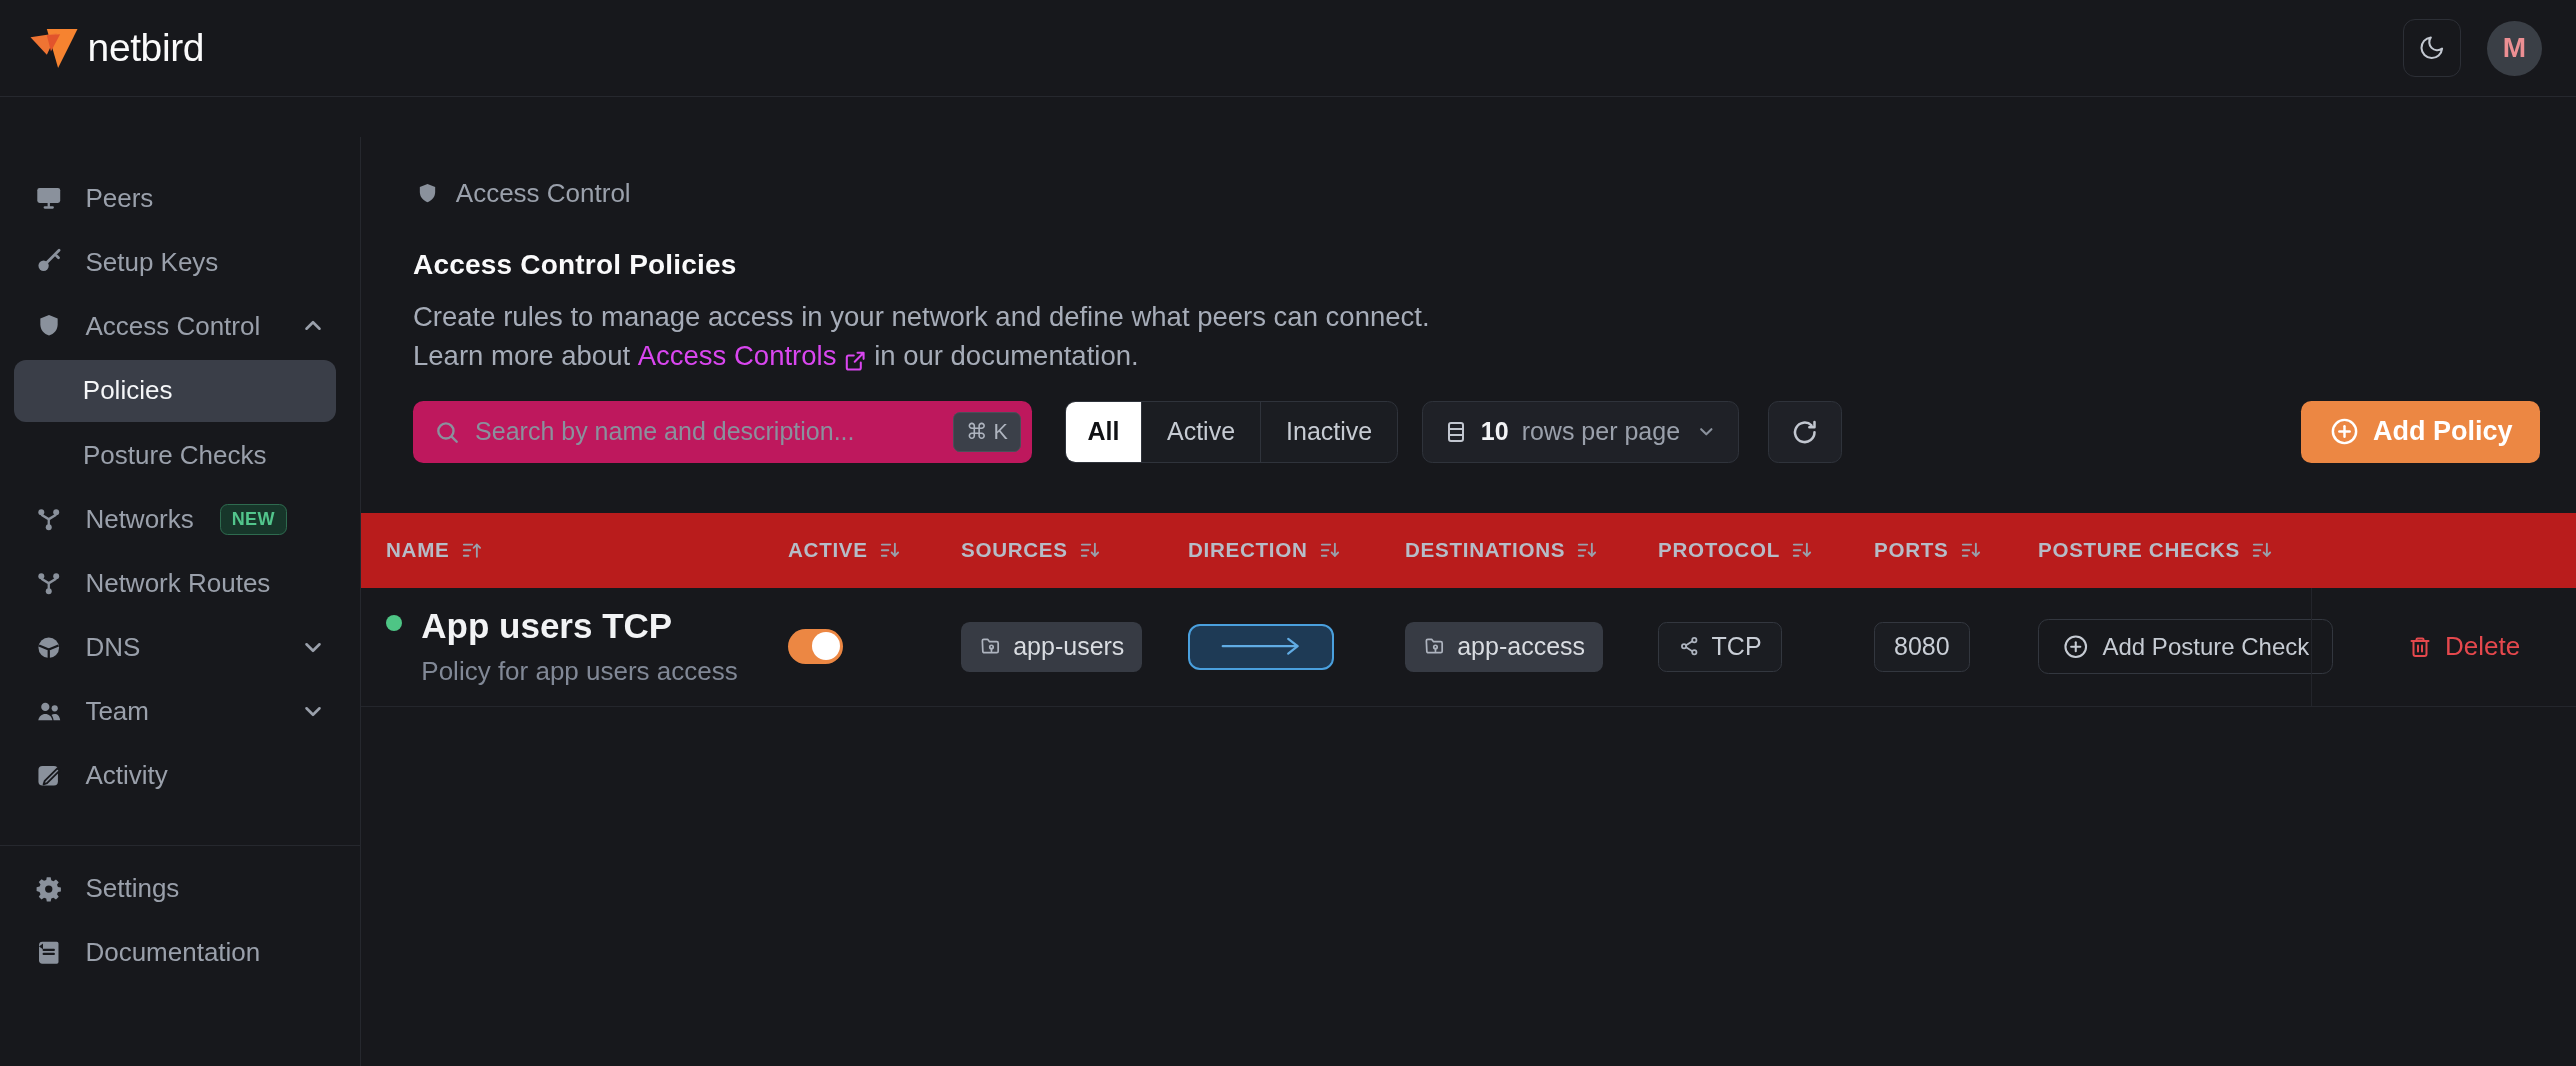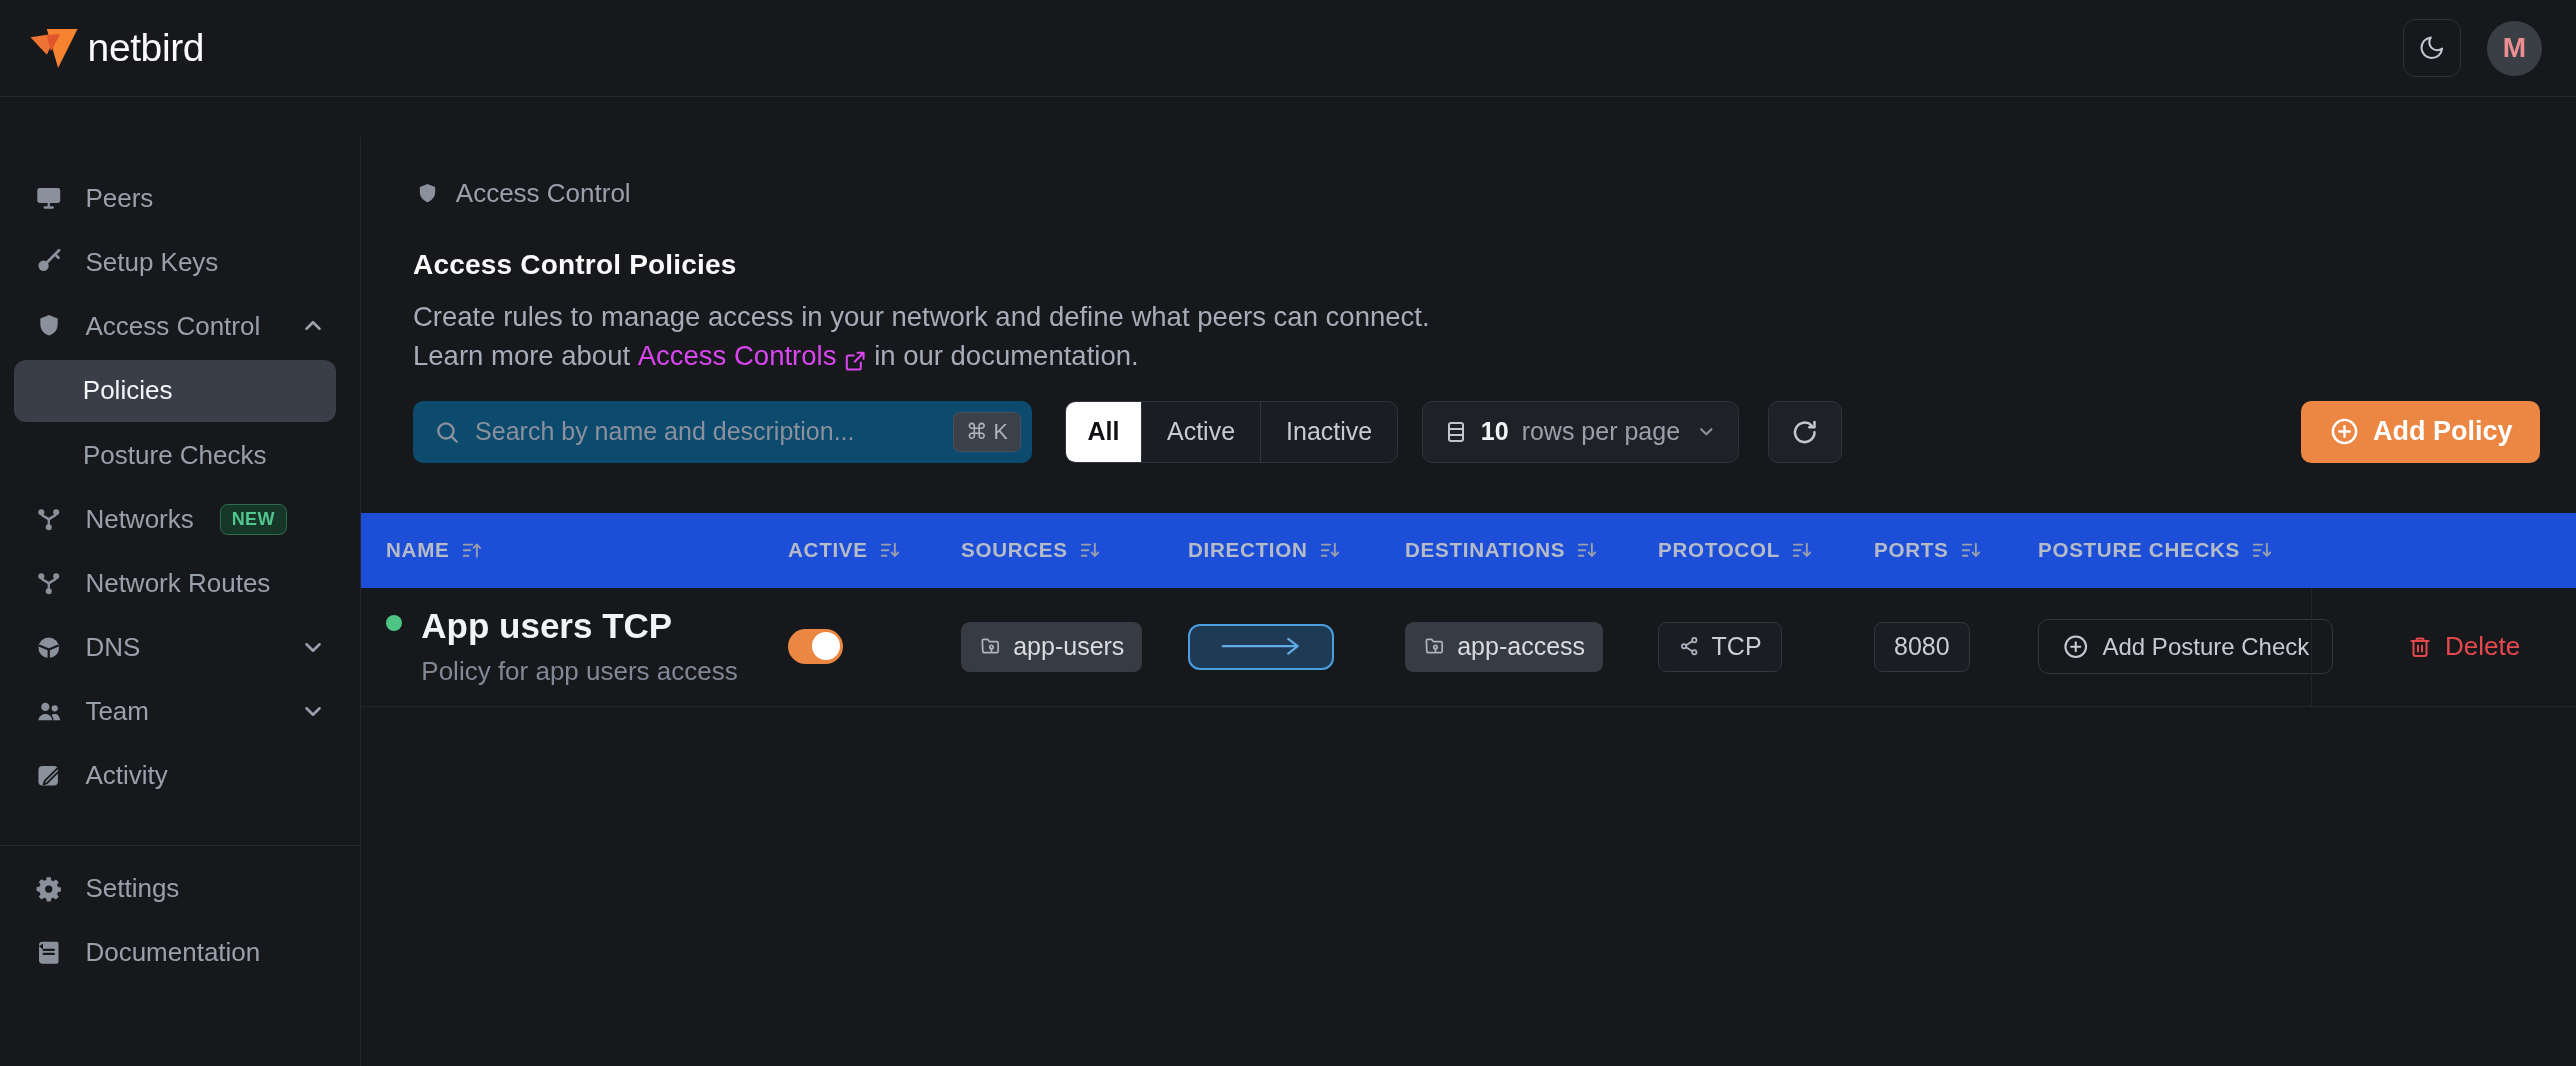--- a/index.html
+++ b/index.html
@@ -33,38 +33,38 @@
   .page-head { padding: 41px 52px 0 52px; }
   .breadcrumb { display: flex; align-items: center; gap: 13.8px; font-size: 26px; color: #9AA0AB; }
   .breadcrumb .nav-icon { color: #8A919C; }
   .page-title { margin-top: 40px; font-size: 28px; font-weight: 700; color: #FAFAFB; letter-spacing: 0.2px; }
   .page-desc { margin-top: 15.5px; font-size: 27.5px; line-height: 39px; color: #A6ACB8; }
   .doc-link { color: #d946ef; font-weight: 500; display: inline-flex; align-items: flex-end; gap: 7.7px; cursor: pointer; }
   .doc-link svg { position: relative; top: -1.7px; }
 
   
   .controls { display: flex; align-items: center; margin: 26px 36px 0 52px; }
-  .search-box { width: 619px; height: 62px; background: #0c4a6e; border-radius: 10.3px; display: flex; align-items: center; gap: 15.5px; padding: 0 11.2px 0 20.6px; cursor: text; }
+  .search-box { width: 619px; height: 62px; background: #be185d; border-radius: 10.3px; display: flex; align-items: center; gap: 15.5px; padding: 0 11.2px 0 20.6px; cursor: text; }
   .search-box input { flex: 1; min-width: 0; background: transparent; border: none; outline: none; color: #D6DAE0; font-size: 25px; font-family: inherit; }
   .search-box input::placeholder { color: #8A919D; }
   .kbd { flex: 0 0 auto; background: #3B4049; border: 0.9px solid #4A4F59; border-radius: 6.9px; height: 40px; padding: 0 12px; display: flex; align-items: center; color: #AEB4BF; font-size: 21.5px; }
   .segmented { margin-left: 33px; height: 62px; display: flex; border: 0.9px solid #2F333B; border-radius: 10.3px; overflow: hidden; background: #1B1D22; }
   .seg { height: 100%; display: flex; align-items: center; justify-content: center; padding: 0 25px; font-size: 25px; color: #C6CBD3; border-right: 0.9px solid #2F333B; cursor: pointer; }
   .seg:last-child { border-right: none; }
   .seg.selected { background: #FFFFFF; color: #101114; font-weight: 700; padding: 0 21.5px; }
   .select-rows { margin-left: 24px; height: 62px; border: 0.9px solid #2F333B; background: #1F2127; border-radius: 10.3px; display: flex; align-items: center; gap: 13px; padding: 0 20.6px; font-size: 25px; color: #9AA0AB; cursor: pointer; }
   .rows-value { color: #F2F3F5; font-weight: 700; }
   .select-rows .chev { color: #8A919C; margin-left: 3.4px; }
   .refresh-btn { margin-left: 29px; width: 74px; height: 62px; border: 0.9px solid #2F333B; background: #1F2127; border-radius: 10.3px; display: flex; align-items: center; justify-content: center; color: #C2C7D0; cursor: pointer; }
   .add-policy { margin-left: auto; height: 62px; background: #EC8743; border: none; border-radius: 10.3px; display: flex; align-items: center; gap: 13px; padding: 0 27.5px; color: #FFFFFF; font-size: 27px; font-weight: 600; font-family: inherit; cursor: pointer; }
 
   
   .table { margin-top: 50px; }
   .thead, .trow { display: grid; grid-template-columns: 402px 173px 227px 217px 253px 216px 164px 273px 1fr; align-items: center; padding-left: 25px; }
-  .thead { height: 75px; background: #1d4ed8; }
+  .thead { height: 75px; background: #b91c1c; }
   .th { display: flex; align-items: center; gap: 11.2px; font-size: 20.6px; font-weight: 700; letter-spacing: 0.7px; color: #B6BCC7; cursor: pointer; white-space: nowrap; }
   .sort-icon { color: #9AA0AB; }
   .trow { height: 119px; border-bottom: 0.9px solid #24262C; }
   .cell-name { display: flex; align-items: flex-start; gap: 19px; }
   .status-dot { width: 16.3px; height: 16.3px; border-radius: 50%; background: #4EC585; margin-top: 8.6px; flex: 0 0 16.3px; }
   .row-name { font-size: 35px; font-weight: 600; color: #F2F3F5; }
   .row-desc { margin-top: 9.5px; font-size: 26px; color: #818896; }
   .toggle { width: 55px; height: 35px; border-radius: 18px; background: #EC8743; position: relative; cursor: pointer; }
   .toggle .knob { position: absolute; top: 3.4px; right: 3.4px; width: 28px; height: 28px; border-radius: 50%; background: #FFFFFF; }
   .chip-solid { display: inline-flex; align-items: center; gap: 11.2px; height: 50px; padding: 0 18px; background: #373B44; border-radius: 8.6px; color: #D9DCE1; font-size: 25px; white-space: nowrap; }

